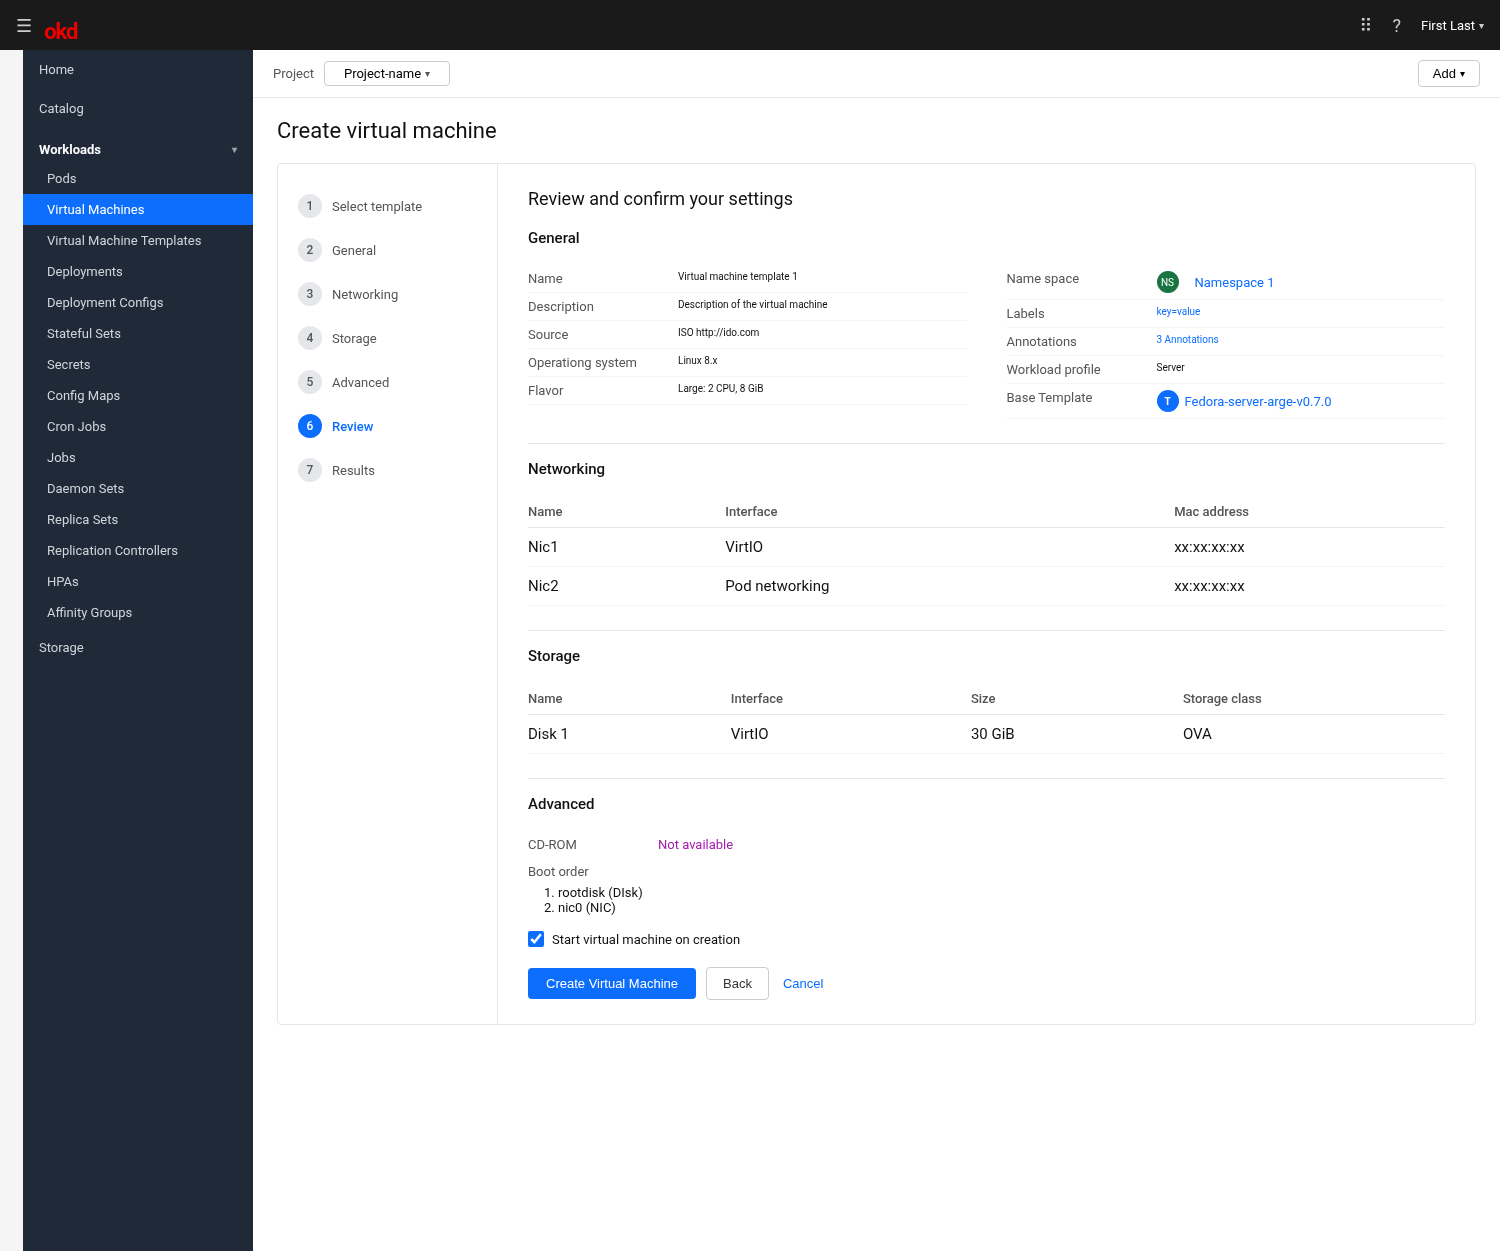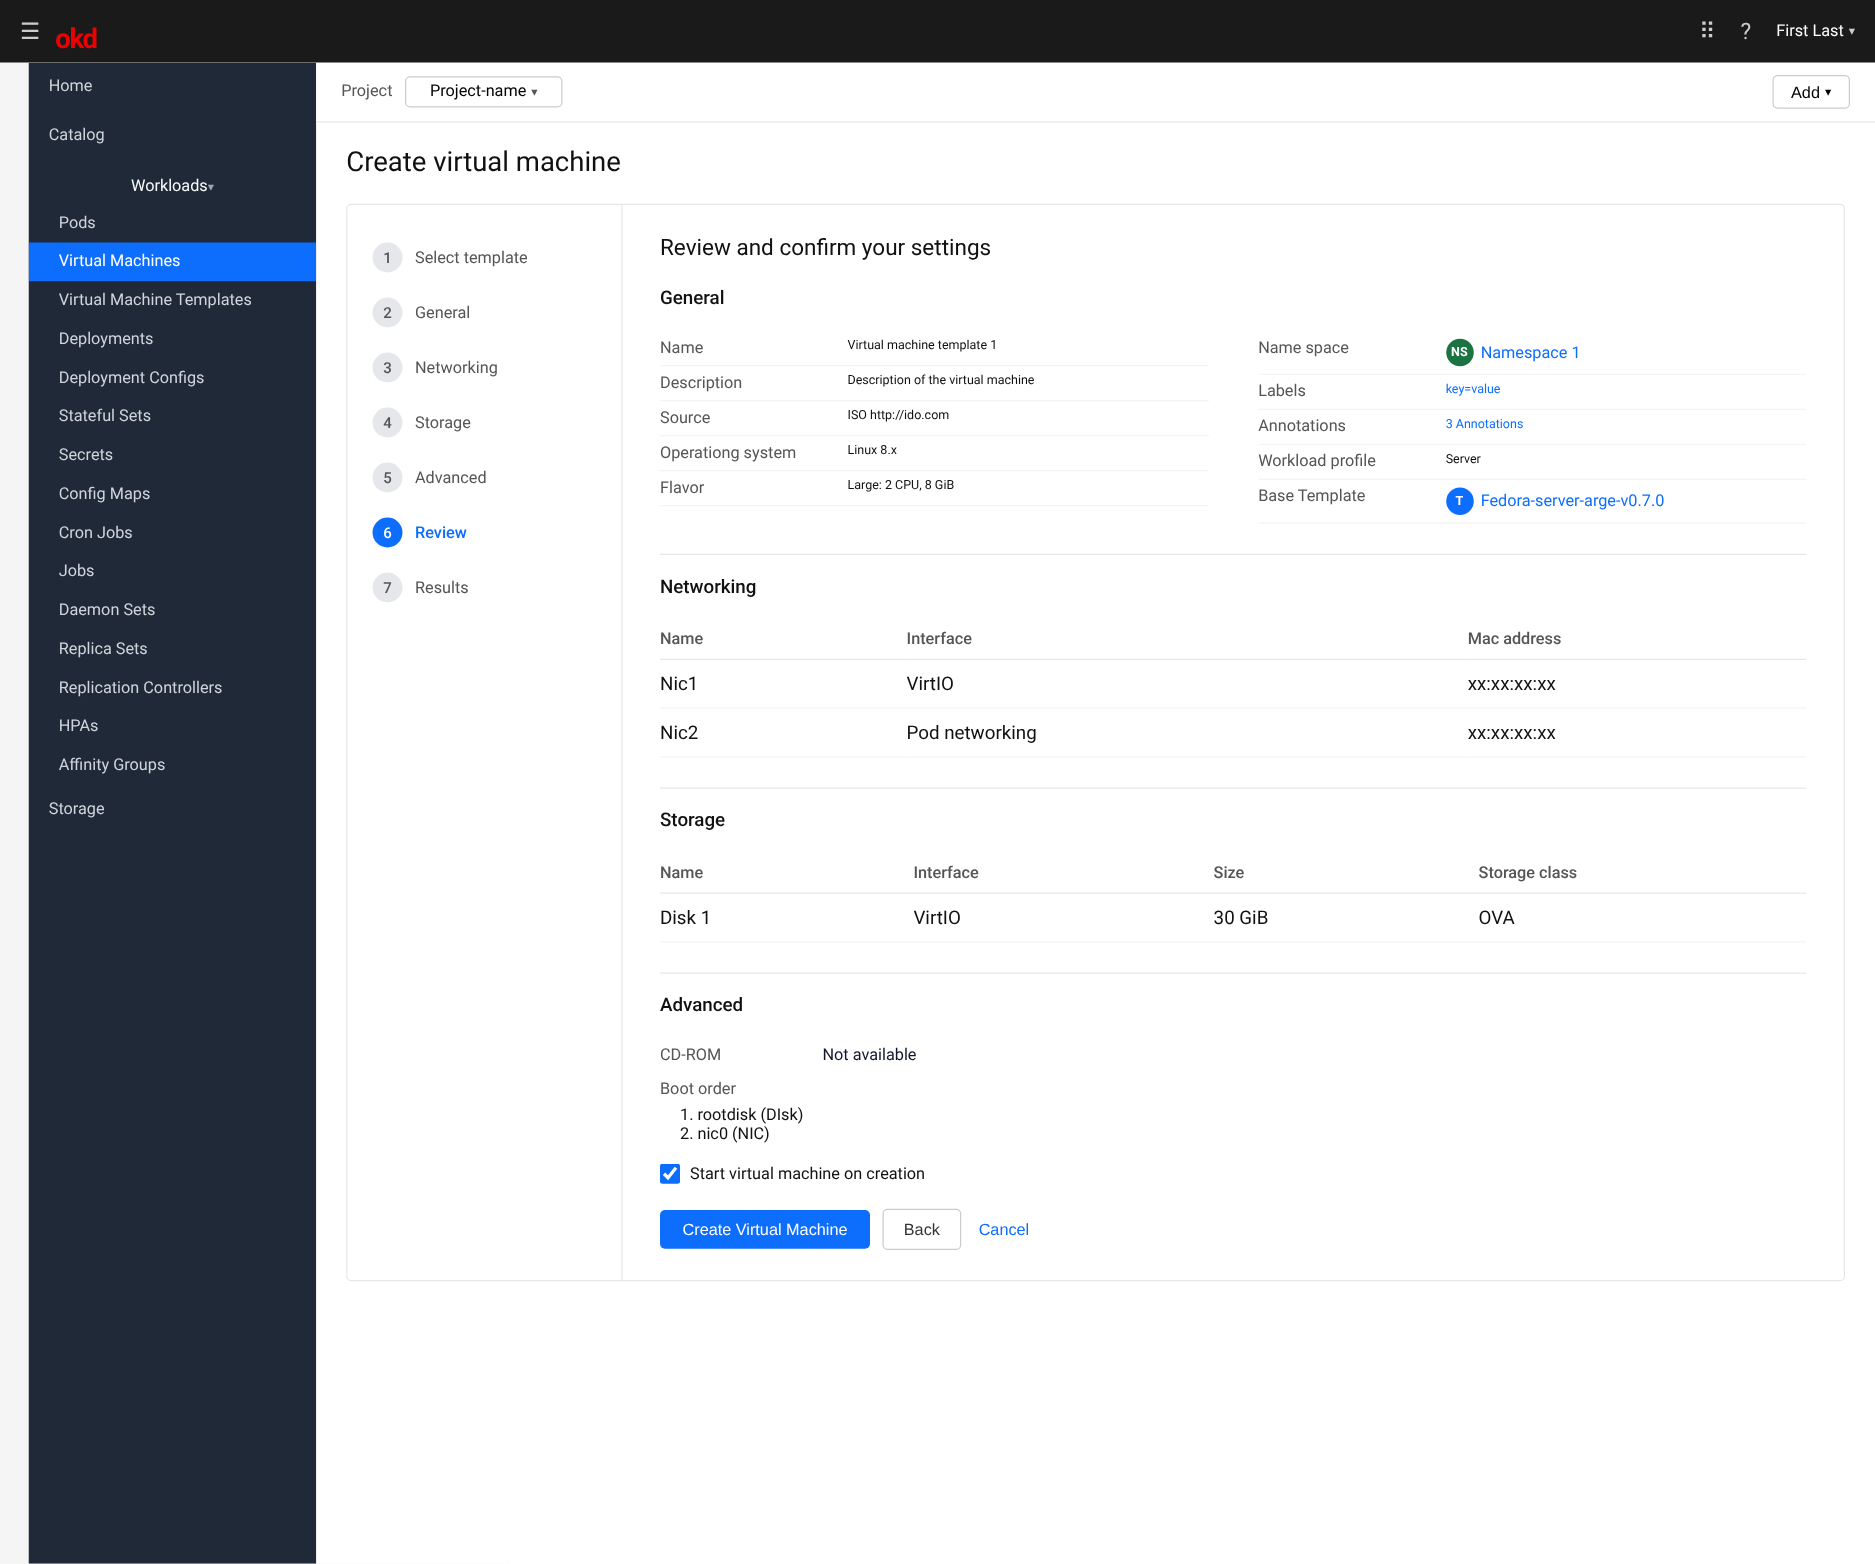--- a/index.html
+++ b/index.html
@@ -45,26 +45,26 @@
       width: 230px;
       background: #1f2937;
       color: #d1d5db;
       overflow-y: auto;
       flex-shrink: 0;
       margin-left: 23px;
     }
     .sidebar-section-header {
       padding: 14px 16px 6px;
       font-size: 13px;
-      font-weight: 400;
+      font-weight: 700;
       color: #f9fafb;
       cursor: pointer;
       display: flex;
       align-items: center;
-      justify-content: center;
+      justify-content: space-between;
     }
     .sidebar-section-header .chevron { font-size: 10px; color: #9ca3af; }
     .sidebar-item {
       padding: 8px 16px 8px 24px;
       font-size: 13px;
       color: #d1d5db;
       cursor: pointer;
       display: block;
     }
     .sidebar-item.active {
@@ -234,22 +234,22 @@
     .ns-badge {
       display: inline-flex;
       align-items: center;
       justify-content: center;
       width: 22px;
       height: 22px;
       border-radius: 50%;
       background: #1a7340;
       color: #fff;
       font-size: 10px;
-      font-weight: 700;
-      margin-right: 6px;
+      font-weight: 400;
+      margin-right: 16px;
       flex-shrink: 0;
     }
     .t-badge {
       display: inline-flex;
       align-items: center;
       justify-content: center;
       width: 22px;
       height: 22px;
       border-radius: 50%;
       background: #0d6efd;
@@ -293,21 +293,21 @@
     }
 
     
     .advanced-row {
       display: flex;
       gap: 10px;
       padding: 6px 0;
       font-size: 13px;
     }
     .advanced-label { color: #555; width: 120px; flex-shrink: 0; }
-    .advanced-value { color: #0f172a; }
+    .advanced-value { color: #a21caf; }
 
     
     .checkbox-row {
       display: flex;
       align-items: center;
       gap: 8px;
       margin: 16px 0 20px;
       font-size: 13px;
       color: #111;
     }

